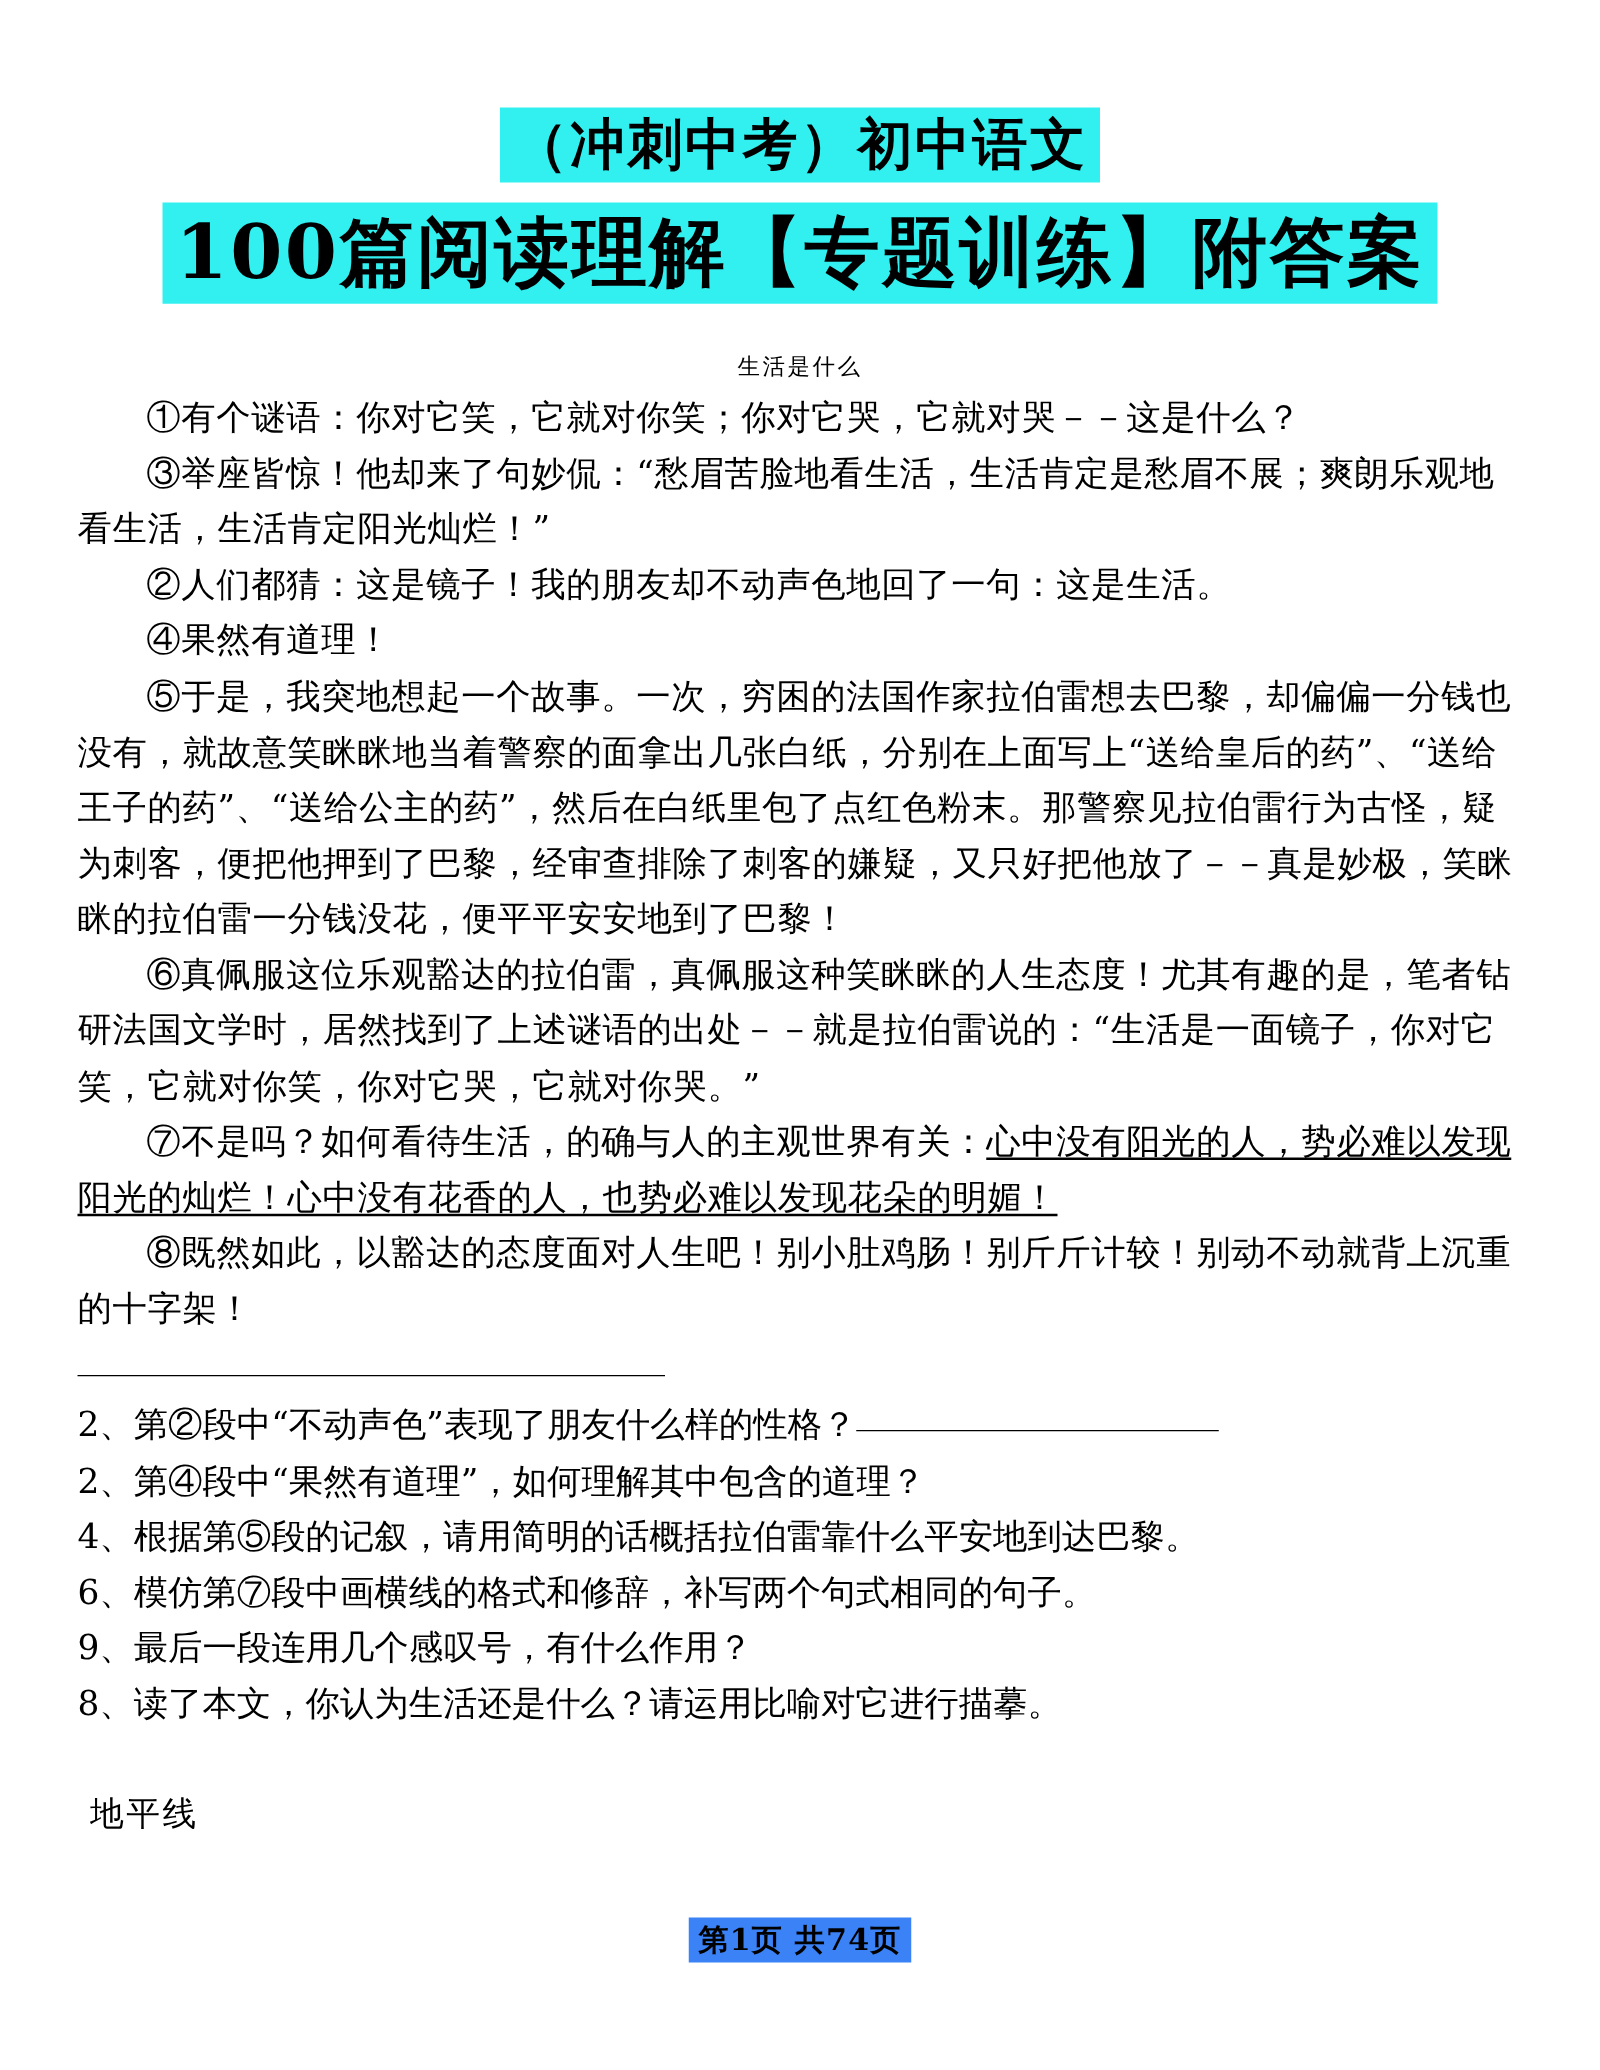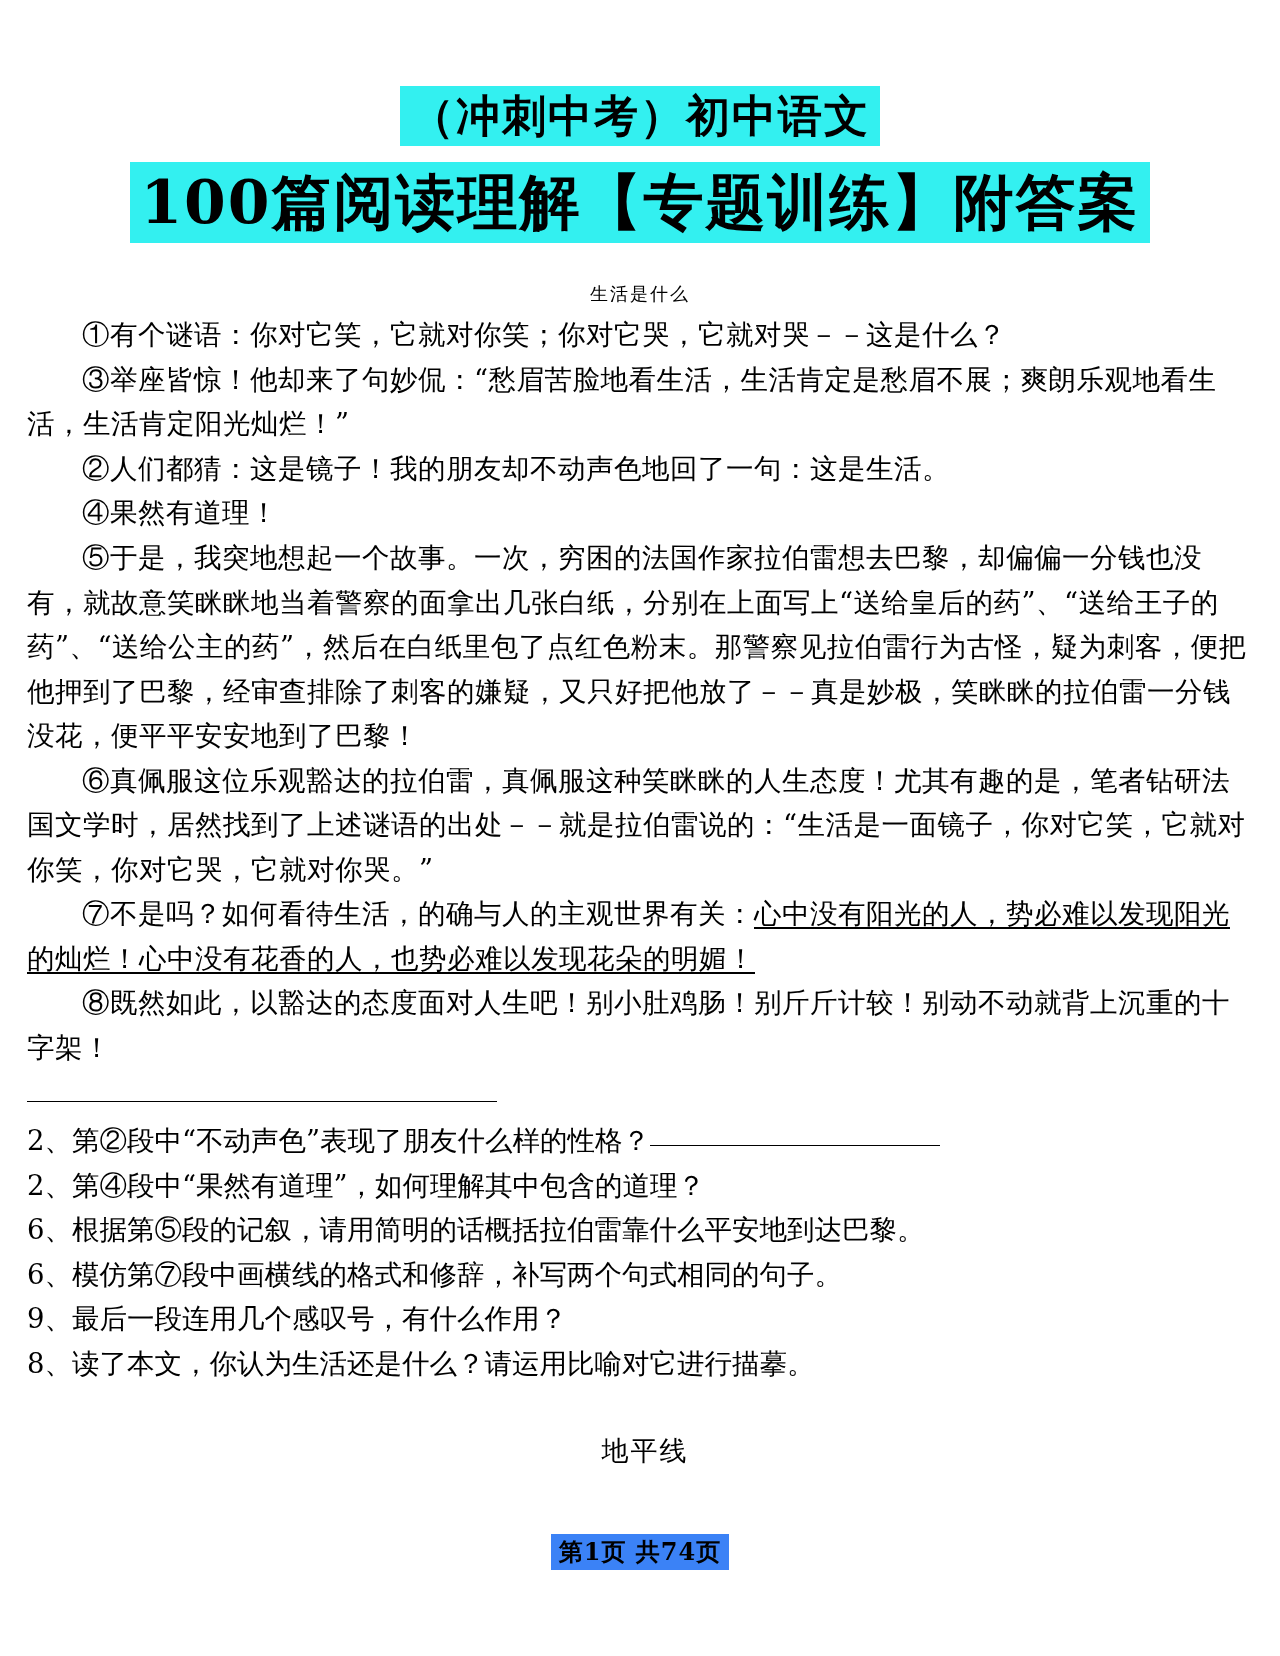--- a/index.html
+++ b/index.html
@@ -12,21 +12,21 @@
     height: 1656px;
     font-family: "DejaVu Serif", "Liberation Serif", serif;
     color: #000000;
     position: relative;
     overflow: hidden;
   }
   .page {
     width: 1280px;
     height: 1656px;
     box-sizing: border-box;
-    padding: 0 27px;
+    padding: 0 62px;
     position: relative;
   }
 
   
   .title-block {
     text-align: center;
     padding-top: 86px;
   }
   .title-line {
     display: inline-block;
@@ -81,21 +81,21 @@
     display: inline-block;
     border-bottom: 1.6px solid #000;
     vertical-align: 4px;
   }
   .blank-a { width: 470px; }
   .blank-b { width: 290px; }
 
   
   .next-article {
     margin-top: 48px;
-    text-align: center;
+    text-align: left;
     font-size: 27px;
     letter-spacing: 2px;
     padding-left: 10px;
   }
 
   
   .footer {
     position: absolute;
     left: 0;
     right: 0;
@@ -134,21 +134,21 @@
 
     <p class="para"><span>⑦不是吗？如何看待生活，的确与人的主观世界有关：</span><span class="underline">心中没有阳光的人，势必难以发现阳光的灿烂！心中没有花香的人，也势必难以发现花朵的明媚！</span></p>
 
     <p class="para">⑧既然如此，以豁达的态度面对人生吧！别小肚鸡肠！别斤斤计较！别动不动就背上沉重的十字架！</p>
   </div>
 
   <div class="questions">
     <p class="q"><span class="blank-rule blank-a"></span></p>
     <p class="q"><span>2、第②段中“不动声色”表现了朋友什么样的性格？</span><span class="blank-rule blank-b"></span></p>
     <p class="q">2、第④段中“果然有道理”，如何理解其中包含的道理？</p>
-    <p class="q">6、根据第⑤段的记叙，请用简明的话概括拉伯雷靠什么平安地到达巴黎。</p>
+    <p class="q">4、根据第⑤段的记叙，请用简明的话概括拉伯雷靠什么平安地到达巴黎。</p>
     <p class="q">6、模仿第⑦段中画横线的格式和修辞，补写两个句式相同的句子。</p>
     <p class="q">9、最后一段连用几个感叹号，有什么作用？</p>
     <p class="q">8、读了本文，你认为生活还是什么？请运用比喻对它进行描摹。</p>
   </div>
 
   <div class="next-article">地平线</div>
 
   <div class="footer">
     <span class="footer-inner">第1页 共74页</span>
   </div>

